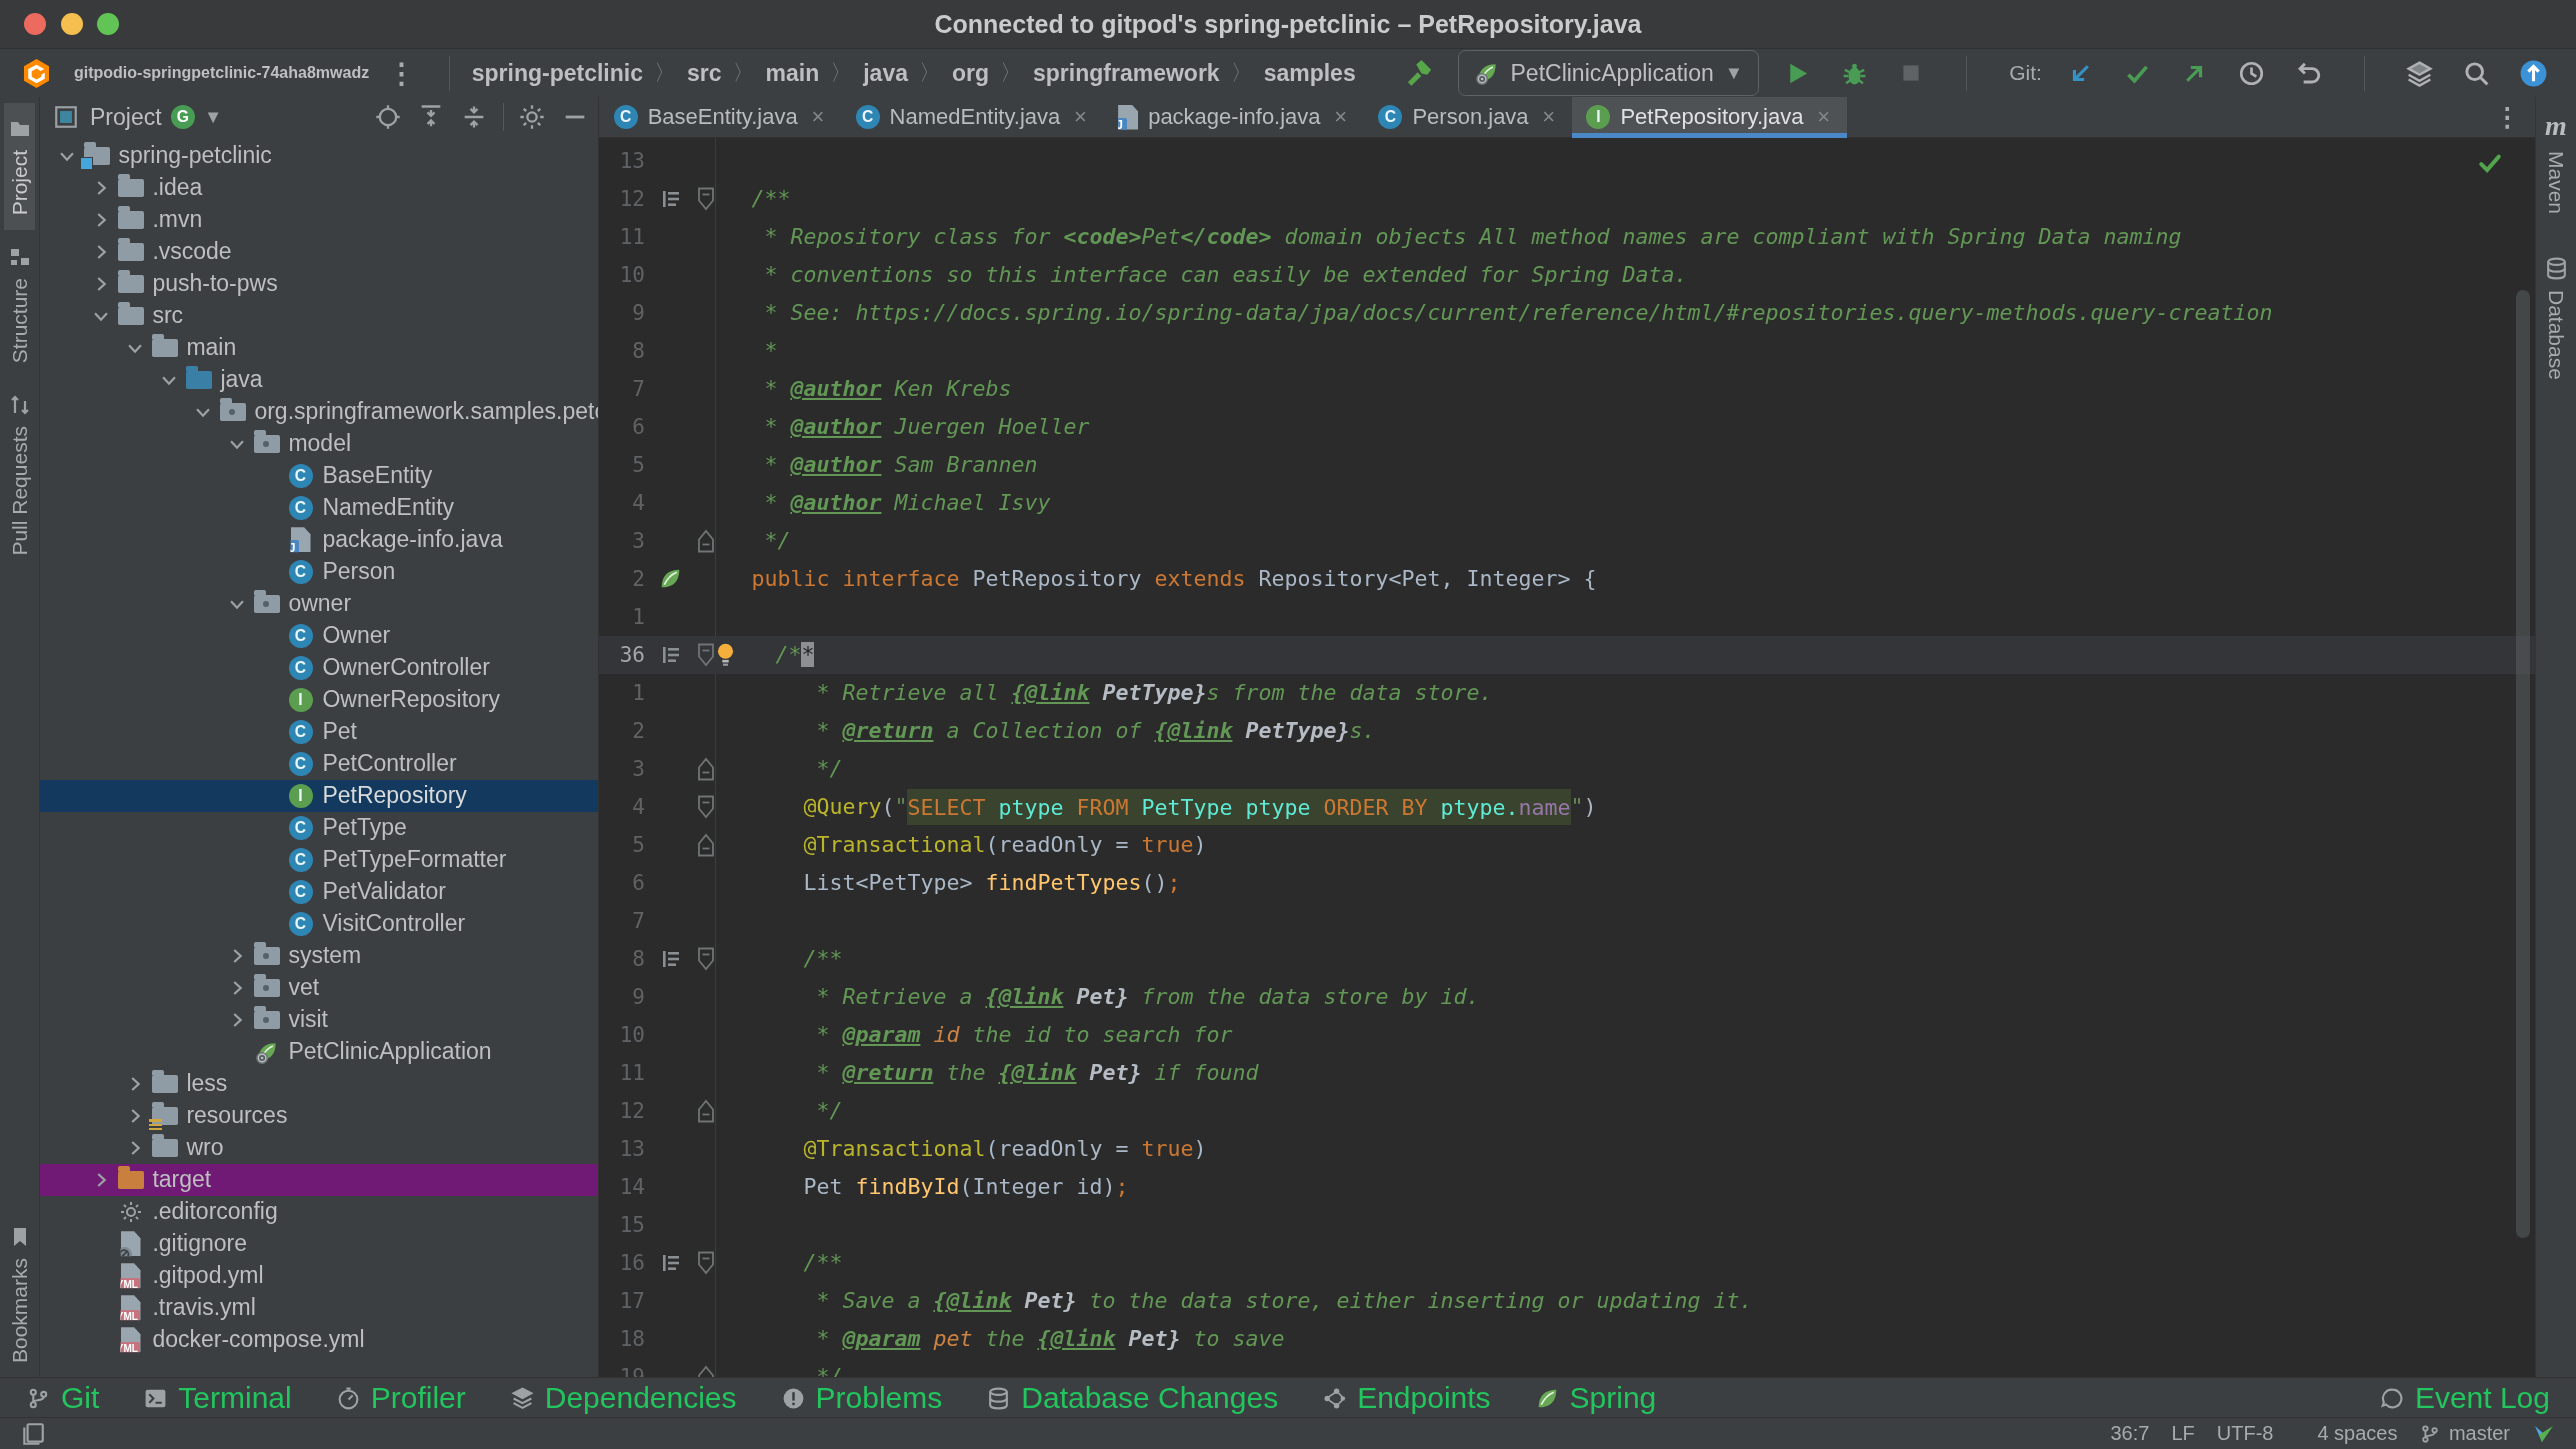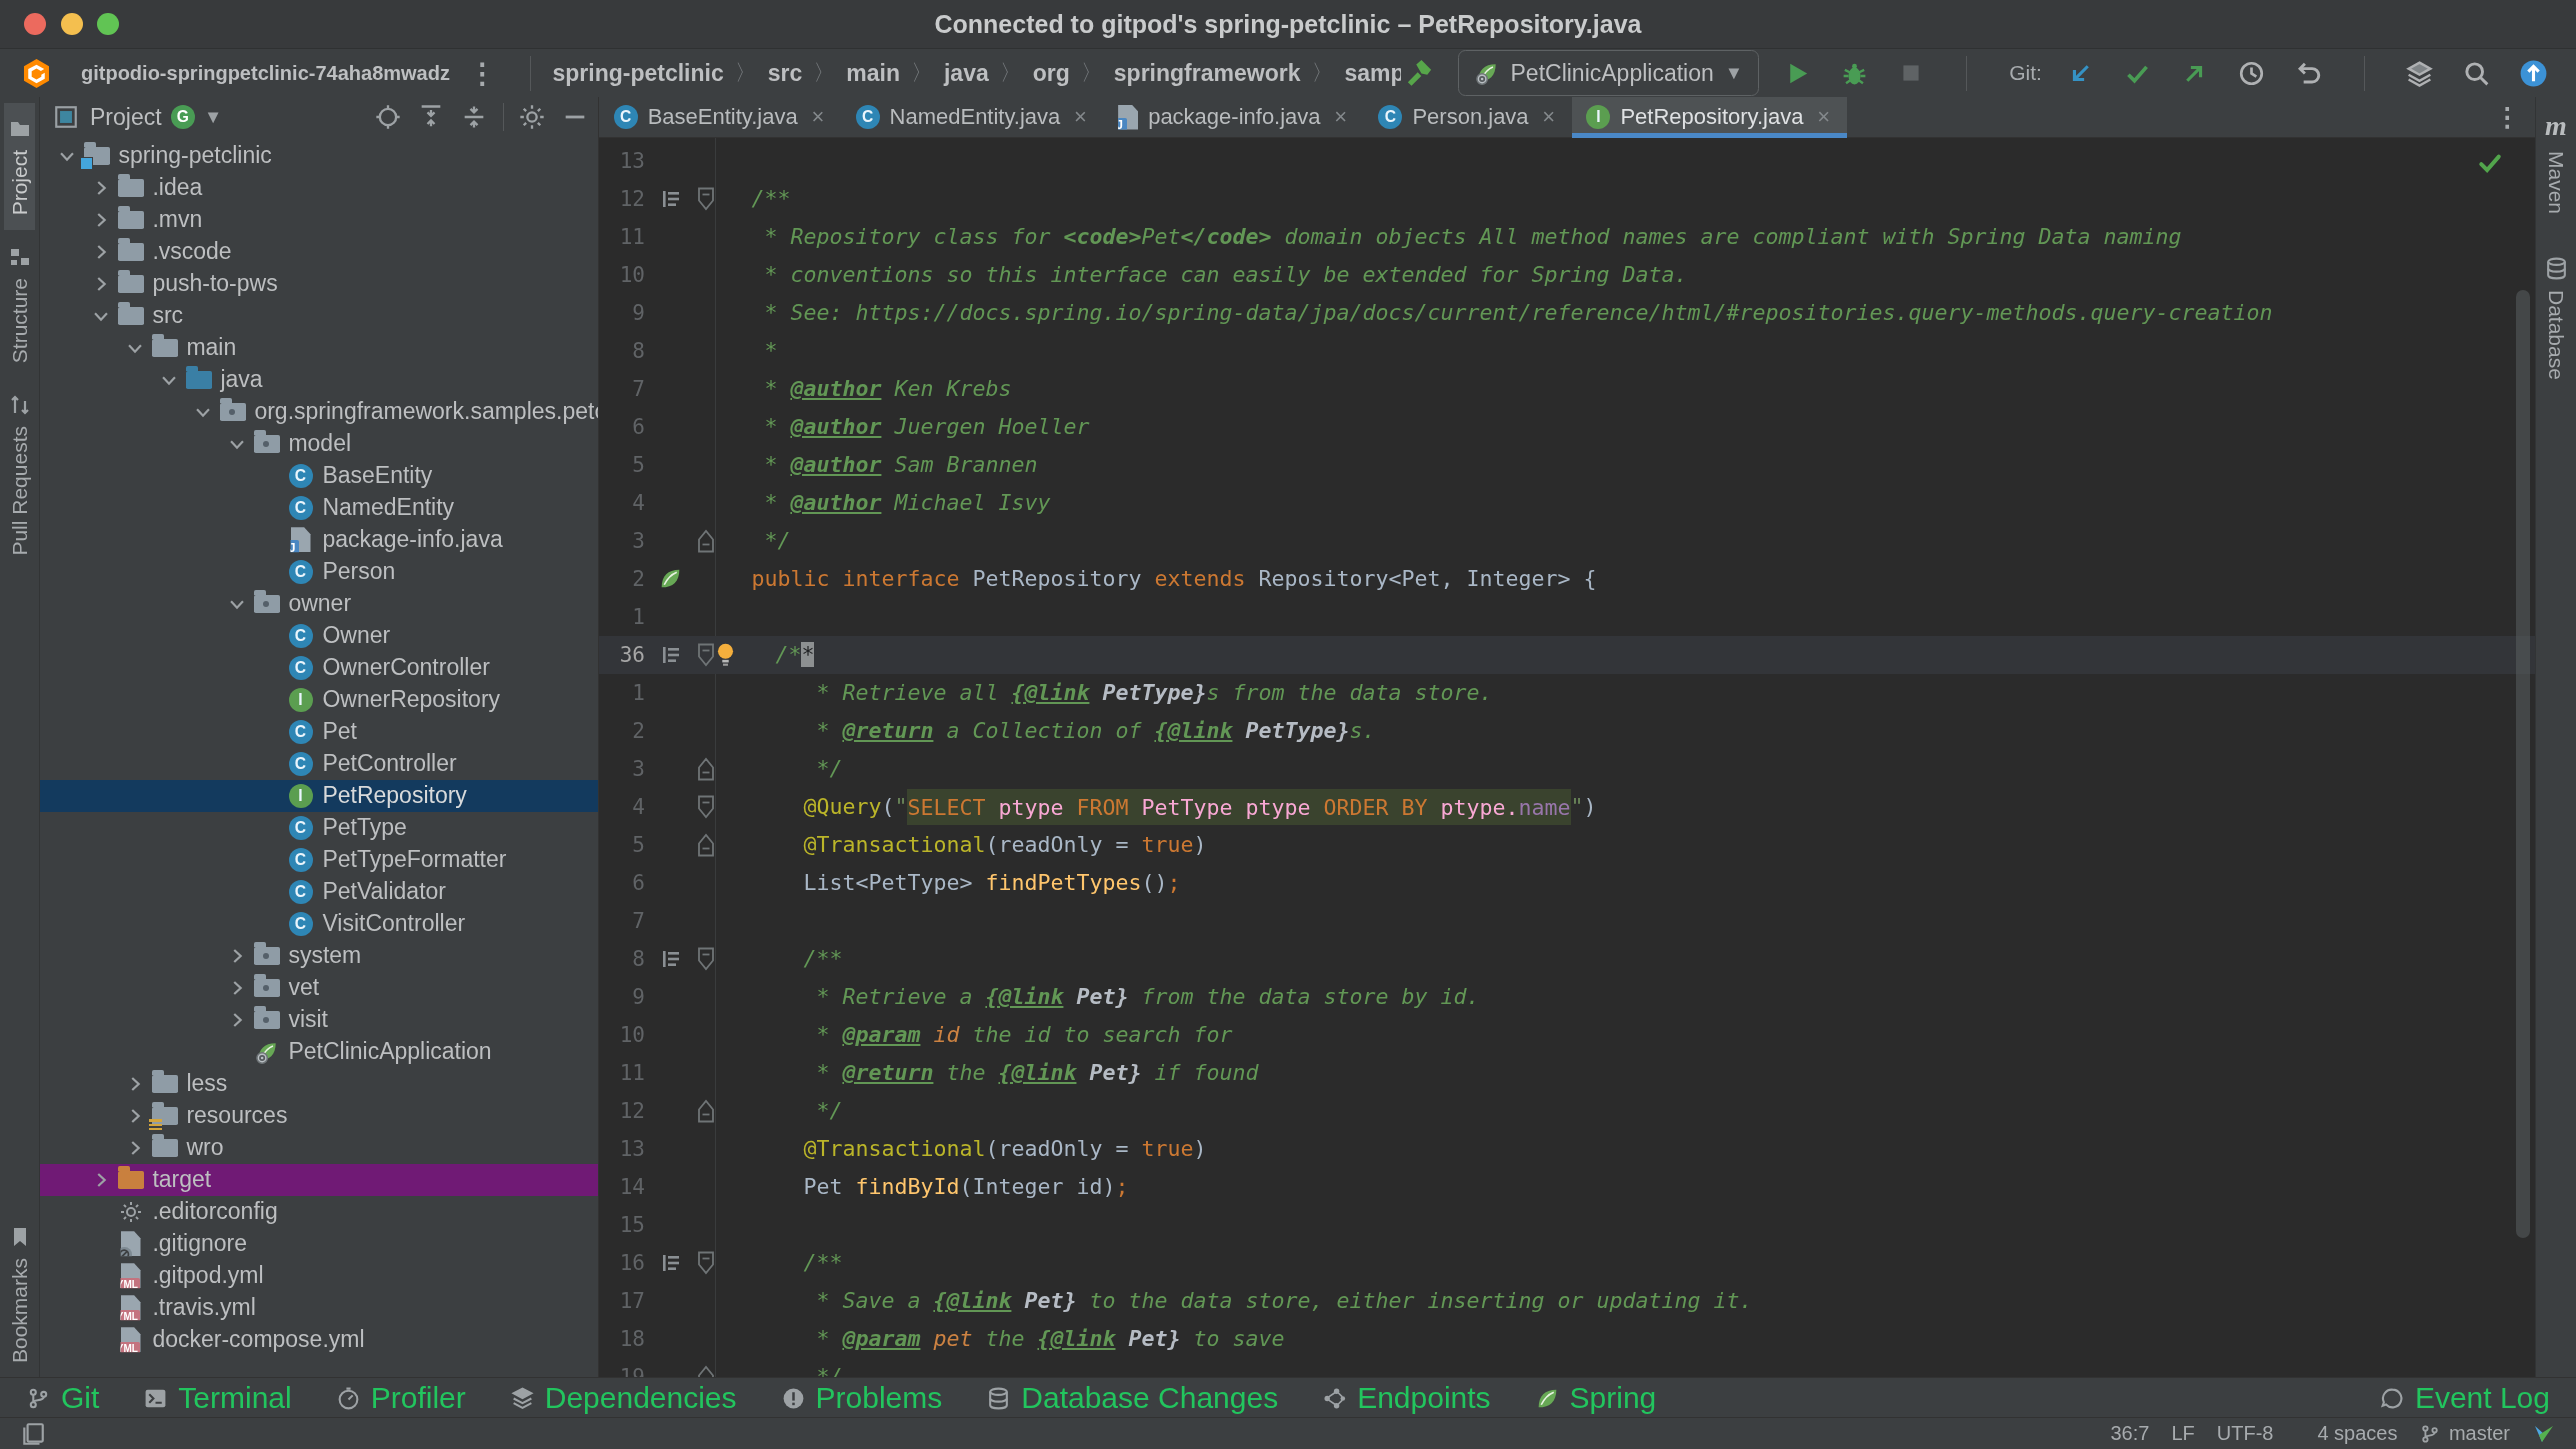--- a/index.html
+++ b/index.html
@@ -10,21 +10,21 @@
 
   
   #titlebar{height:48px;background:#383a3c;border-bottom:0.9px solid #2f3132;display:flex;align-items:center;position:relative;}
   .traffic{display:flex;gap:14.7px;margin-left:24px;}
   .tl{width:22px;height:22px;border-radius:50%;}
   #win-title{position:absolute;left:0;right:0;text-align:center;color:#c9cbcc;font-size:25px;font-weight:bold;}
 
   
   #navbar{height:48px;background:#3c3f41;display:flex;align-items:center;border-bottom:0.9px solid #323435;}
   .nav-left{display:flex;align-items:center;padding-left:20px;min-width:0;flex:1;}
-  .ws-name{color:#bdbfc1;font-size:20px;font-weight:bold;margin-left:28px;white-space:nowrap;}
+  .ws-name{color:#bdbfc1;font-size:16px;font-weight:bold;margin-left:21px;white-space:nowrap;}
   .kebab{color:#a7abae;font-size:28px;font-weight:bold;margin:0 16.6px 0 18.4px;letter-spacing:0;}
   .vsep{width:0.9px;height:35px;background:#55585a;margin:0 16.6px;flex:none;}
   .crumbs{display:flex;align-items:center;gap:5.5px;white-space:nowrap;overflow:hidden;}
   .crumb{color:#bdbfc1;font-size:23px;font-weight:bold;padding:0 5.5px;}
   .crumb-sep{color:#75797c;font-size:22px;font-weight:normal;}
   .nav-right{display:flex;align-items:center;gap:20px;padding-right:24px;flex:none;}
   .runcombo{display:flex;align-items:center;gap:11px;border:0.9px solid #5e6264;border-radius:7.4px;height:44px;padding:0 14.7px;}
   .runcombo .lbl{color:#bdbfc1;font-size:23px;}
   .caret{color:#9da2a5;font-size:18.4px;}
   .gitlabel{color:#a7abae;font-size:21px;margin-left:5.5px;}
@@ -107,21 +107,21 @@
   .s-ct{color:#629755;font-style:italic;font-weight:bold;text-decoration:underline;}
   .s-cd{color:#629755;font-style:italic;font-weight:bold;}
   .s-cv{color:#b6bcc4;font-style:italic;font-weight:bold;}
   .s-cp{color:#cc8242;font-style:italic;}
   .s-k{color:#cc7832;}
   .s-t{color:#a9b7c6;}
   .s-ann{color:#bbb529;}
   .s-str{color:#6a8759;}
   .s-m{color:#ffc66d;}
   .s-sqlk{color:#cc7832;background:#3a432e;padding:5.5px 0;}
-  .s-sqlt{color:#f9a8d4;background:#3a432e;padding:5.5px 0;}
+  .s-sqlt{color:#5eead4;background:#3a432e;padding:5.5px 0;}
   .s-sqlf{color:#9876aa;background:#3a432e;padding:5.5px 0;}
   .s-cur{background:#8d9091;color:#1f2022;font-style:normal;}
   #insp-check{position:absolute;top:11px;right:31px;}
   #scrollbar{position:absolute;right:4.6px;top:152px;width:14px;height:948px;border-radius:7.4px;background:#5a5f61;opacity:.55;}
 
   
   #toolbar-bottom{position:absolute;left:0;right:0;bottom:31px;height:40px;background:#3c3f41;border-top:0.9px solid #323232;
       display:flex;align-items:center;padding:0 26px;gap:44px;}
   .bitem{display:flex;align-items:center;gap:10px;}
   .bitem span.blabel{color:#22c55e;font-size:30px;}

